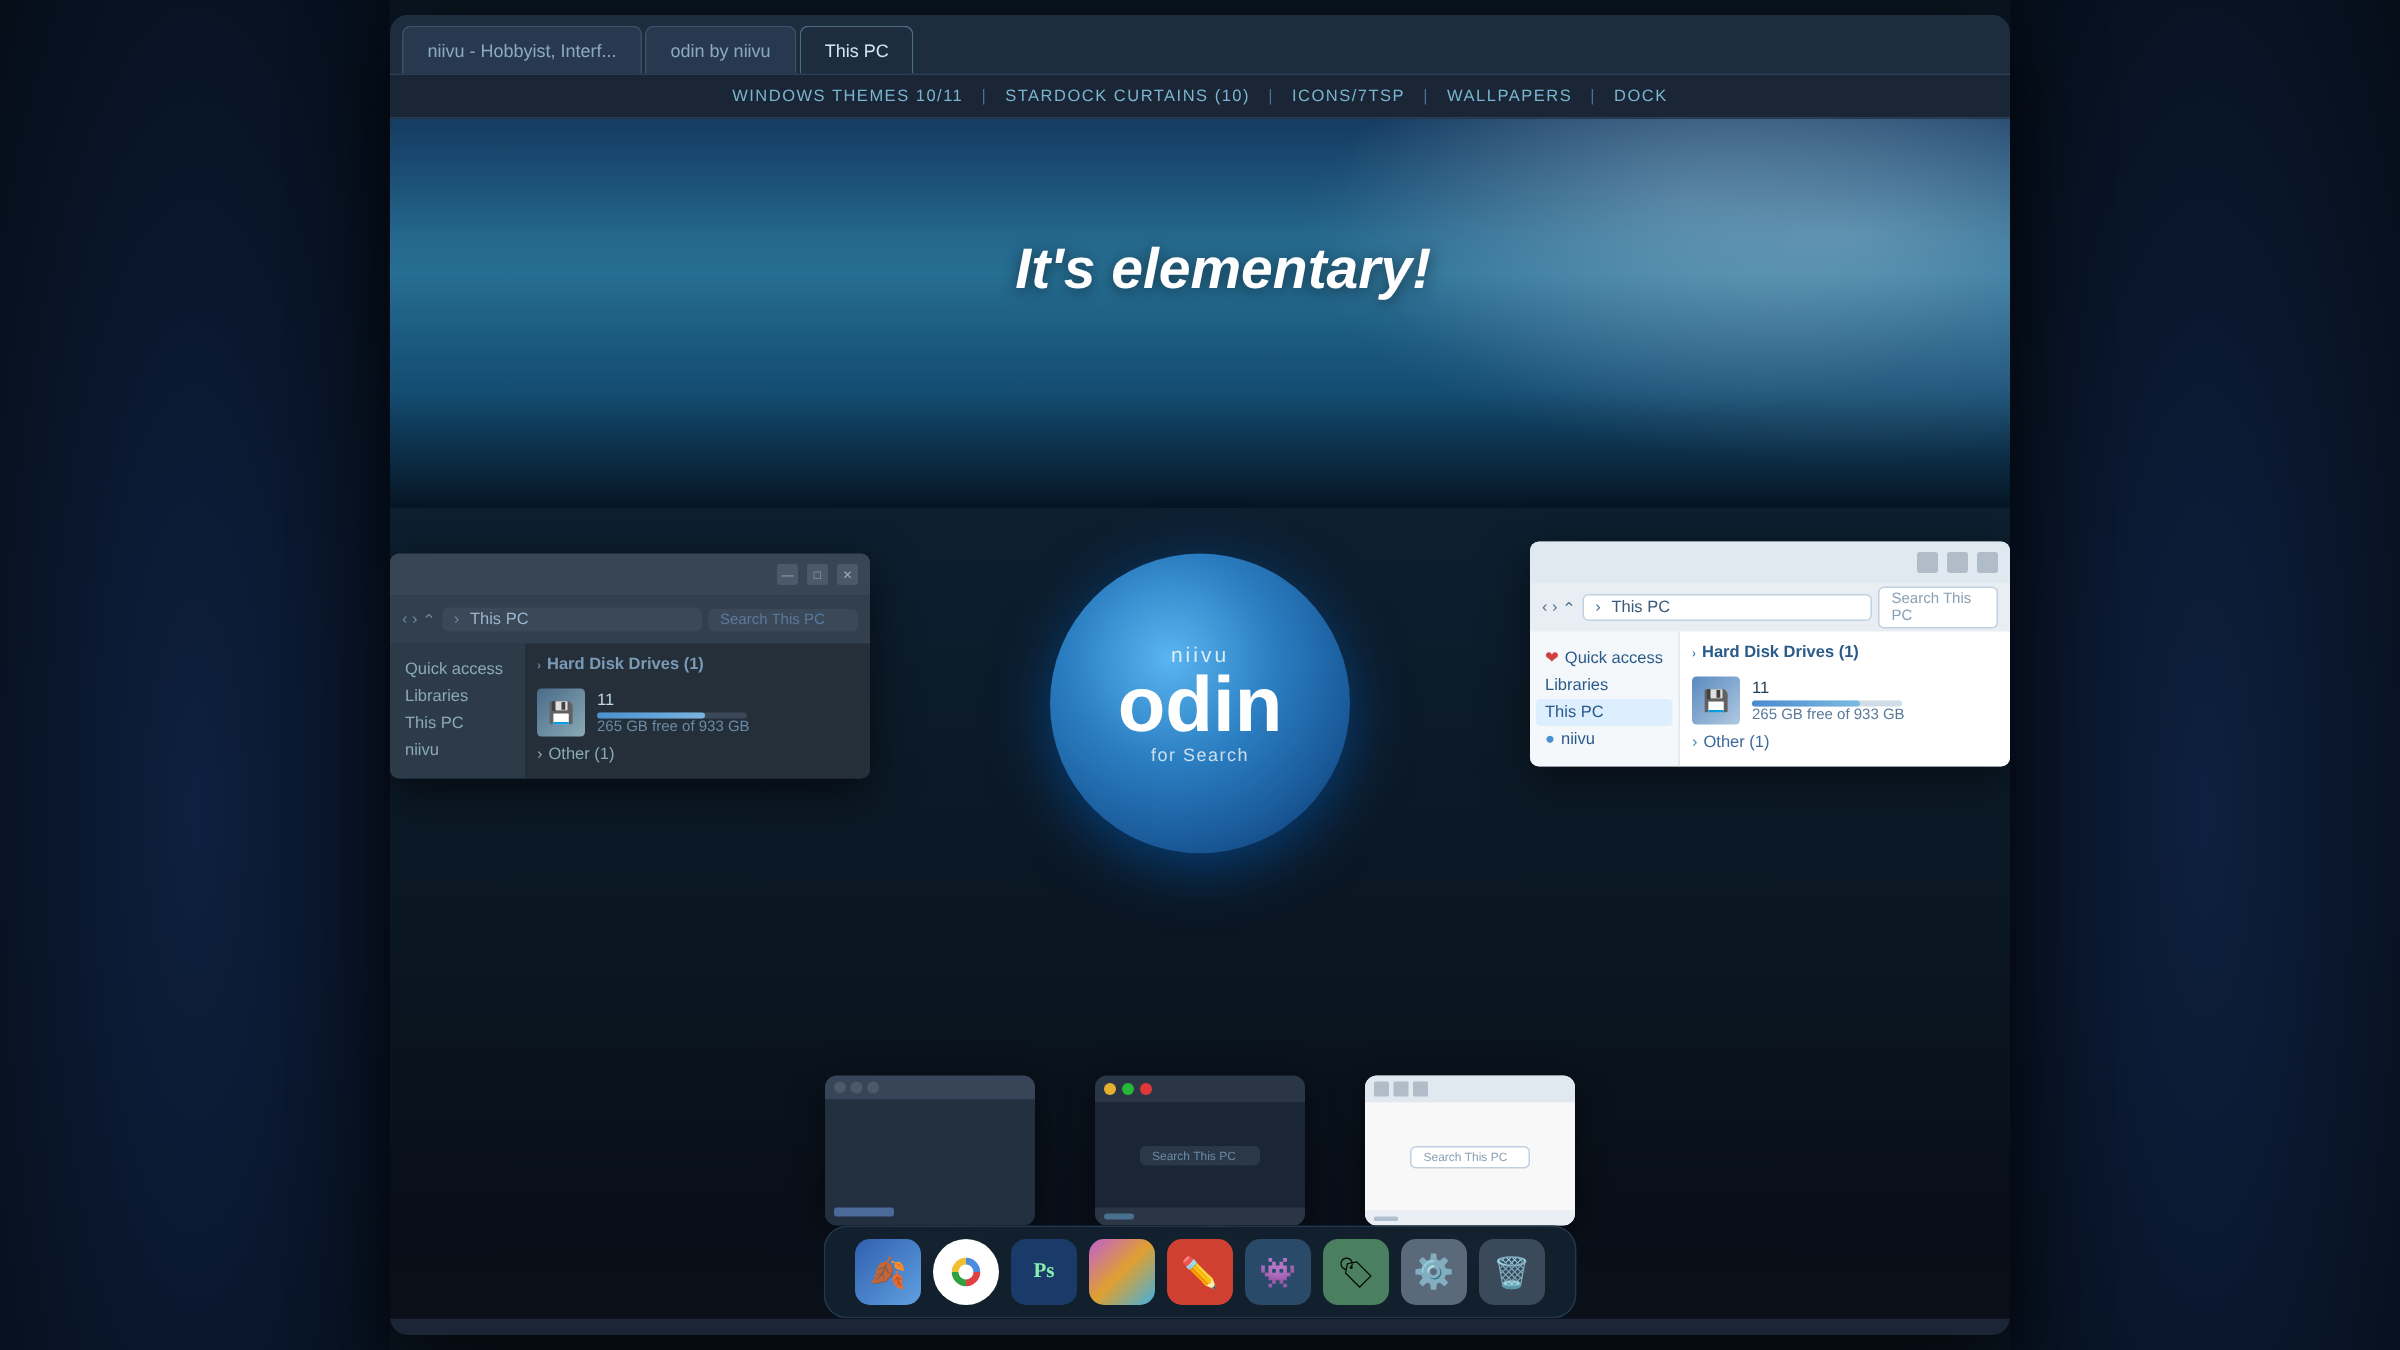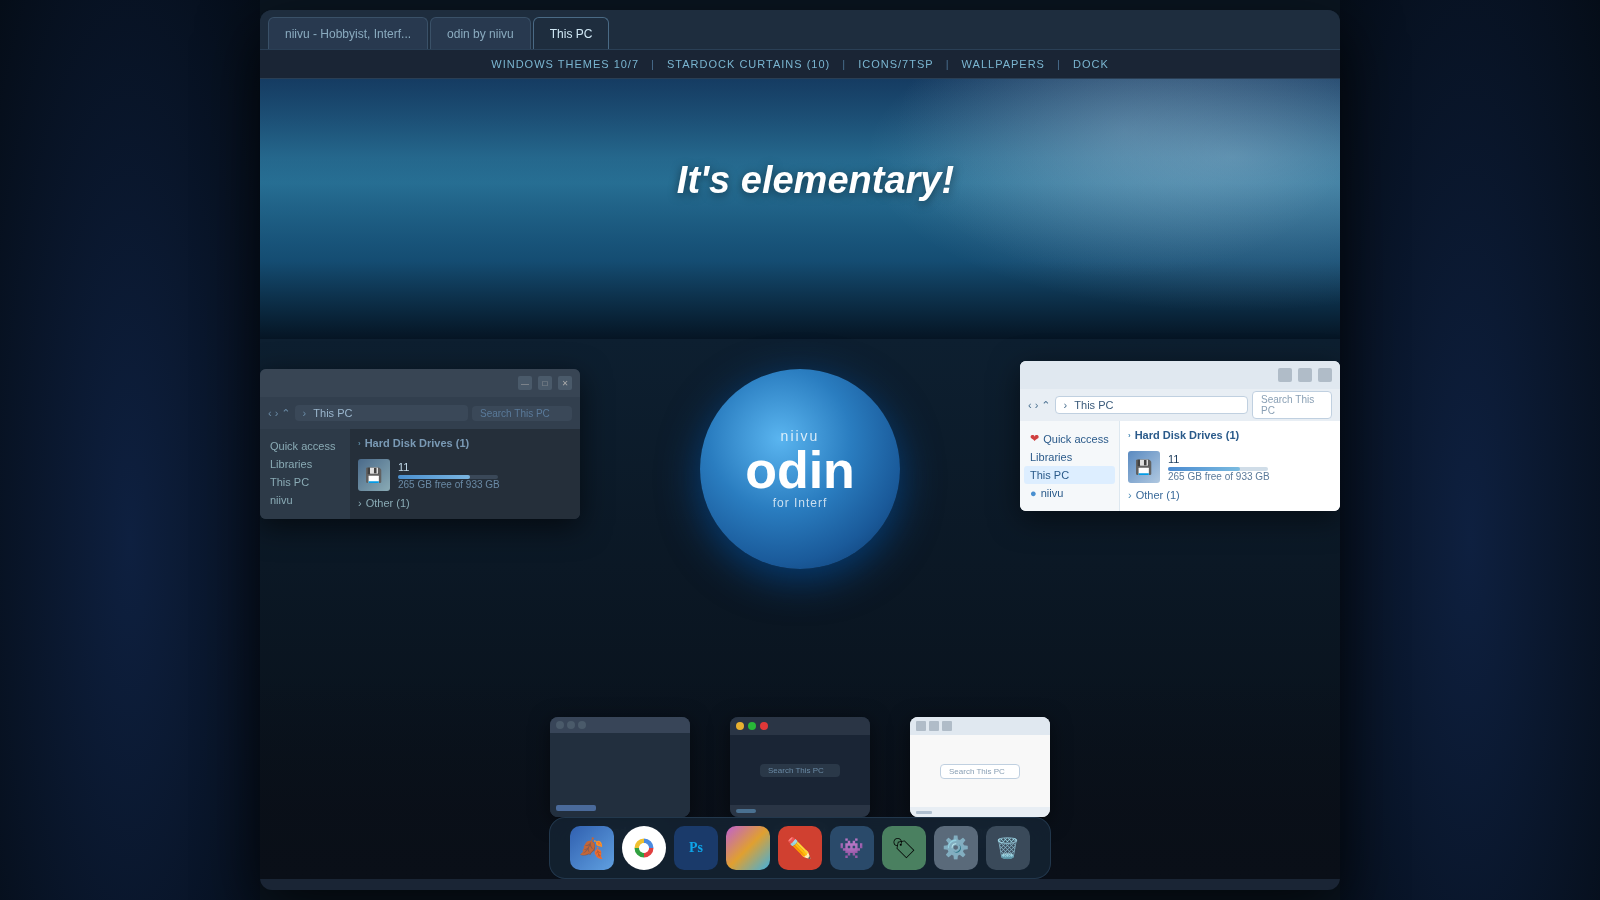--- a/index.html
+++ b/index.html
@@ -620,21 +620,21 @@
       </div>
       <div class="tab">
         <span>odin by niivu</span>
       </div>
       <div class="tab active">
         <span>This PC</span>
       </div>
     </div>
 
     <div class="nav-bar">
-      <span style="cursor:pointer; color:#7ab5d0;">WINDOWS THEMES 10/7</span>
+      <span style="cursor:pointer; color:#7ab5d0;">WINDOWS THEMES 10/11</span>
       <span style="color:#4a7090;"> | </span>
       <span style="cursor:pointer; color:#7ab5d0;">STARDOCK CURTAINS (10)</span>
       <span style="color:#4a7090;"> | </span>
       <span style="cursor:pointer; color:#7ab5d0;margin-top:20px;">ICONS/7TSP</span>
       <span style="color:#4a7090;"> | </span>
       <span style="cursor:pointer; color:#7ab5d0;">WALLPAPERS</span>
       <span style="color:#4a7090;"> | </span>
       <span style="cursor:pointer; color:#7ab5d0;">DOCK</span>
     </div>
 
@@ -697,21 +697,21 @@
                   <span>Other (1)</span>
                 </div>
               </div>
             </div>
           </div>
 
           <div class="center-logo">
             <div class="logo-circle">
               <span class="logo-niivu">niivu</span>
               <span class="logo-odin">odin</span>
-              <span class="logo-for-windows">for Interf</span>
+              <span class="logo-for-windows">for Search</span>
             </div>
           </div>
 
           <div class="explorer-light">
             <div class="title-bar">
               <div class="title-bar-btn" style="background:#b0bcc8;"></div>
               <div class="title-bar-btn" style="background:#b0bcc8;"></div>
               <div class="title-bar-btn" style="background:#b0bcc8;"></div>
             </div>
             <div class="toolbar" style="background:#e8eef4;">
@@ -825,21 +825,21 @@
             <svg width="28" height="28" viewBox="0 0 28 28">
               <circle cx="14" cy="14" r="13" fill="white"></circle>
               <path d="M14 7 A7 7 0 0 1 21 14" stroke="#4a8ae0" stroke-width="5" fill="none"></path>
               <path d="M21 14 A7 7 0 0 1 14 21" stroke="#e04040" stroke-width="5" fill="none"></path>
               <path d="M14 21 A7 7 0 0 1 7 14" stroke="#30a040" stroke-width="5" fill="none"></path>
               <path d="M7 14 A7 7 0 0 1 14 7" stroke="#f0c030" stroke-width="5" fill="none"></path>
               <circle cx="14" cy="14" r="5" fill="white"></circle>
             </svg>
           </div>
 
-          <div class="dock-icon" style="background: #1a3a6a; color: #0ea5e9; font-size:14px; font-weight:700; font-family:serif;">Ps</div>
+          <div class="dock-icon" style="background: #1a3a6a; color: #86efac; font-size:14px; font-weight:700; font-family:serif;">Ps</div>
 
           <div class="dock-icon" style="background: linear-gradient(135deg, #c060d0, #e0a030, #40b0e0); border-radius:10px;"></div>
 
           <div class="dock-icon" style="background: #d04030; font-size:20px;">✏️</div>
 
           <div class="dock-icon" style="background: #2a4a6a; font-size:20px;">👾</div>
 
           <div class="dock-icon" style="background: #4a8060; font-size:20px;">🏷</div>
 
           <div class="dock-icon" style="background: #5a6a7a; font-size:22px;">⚙️</div>

